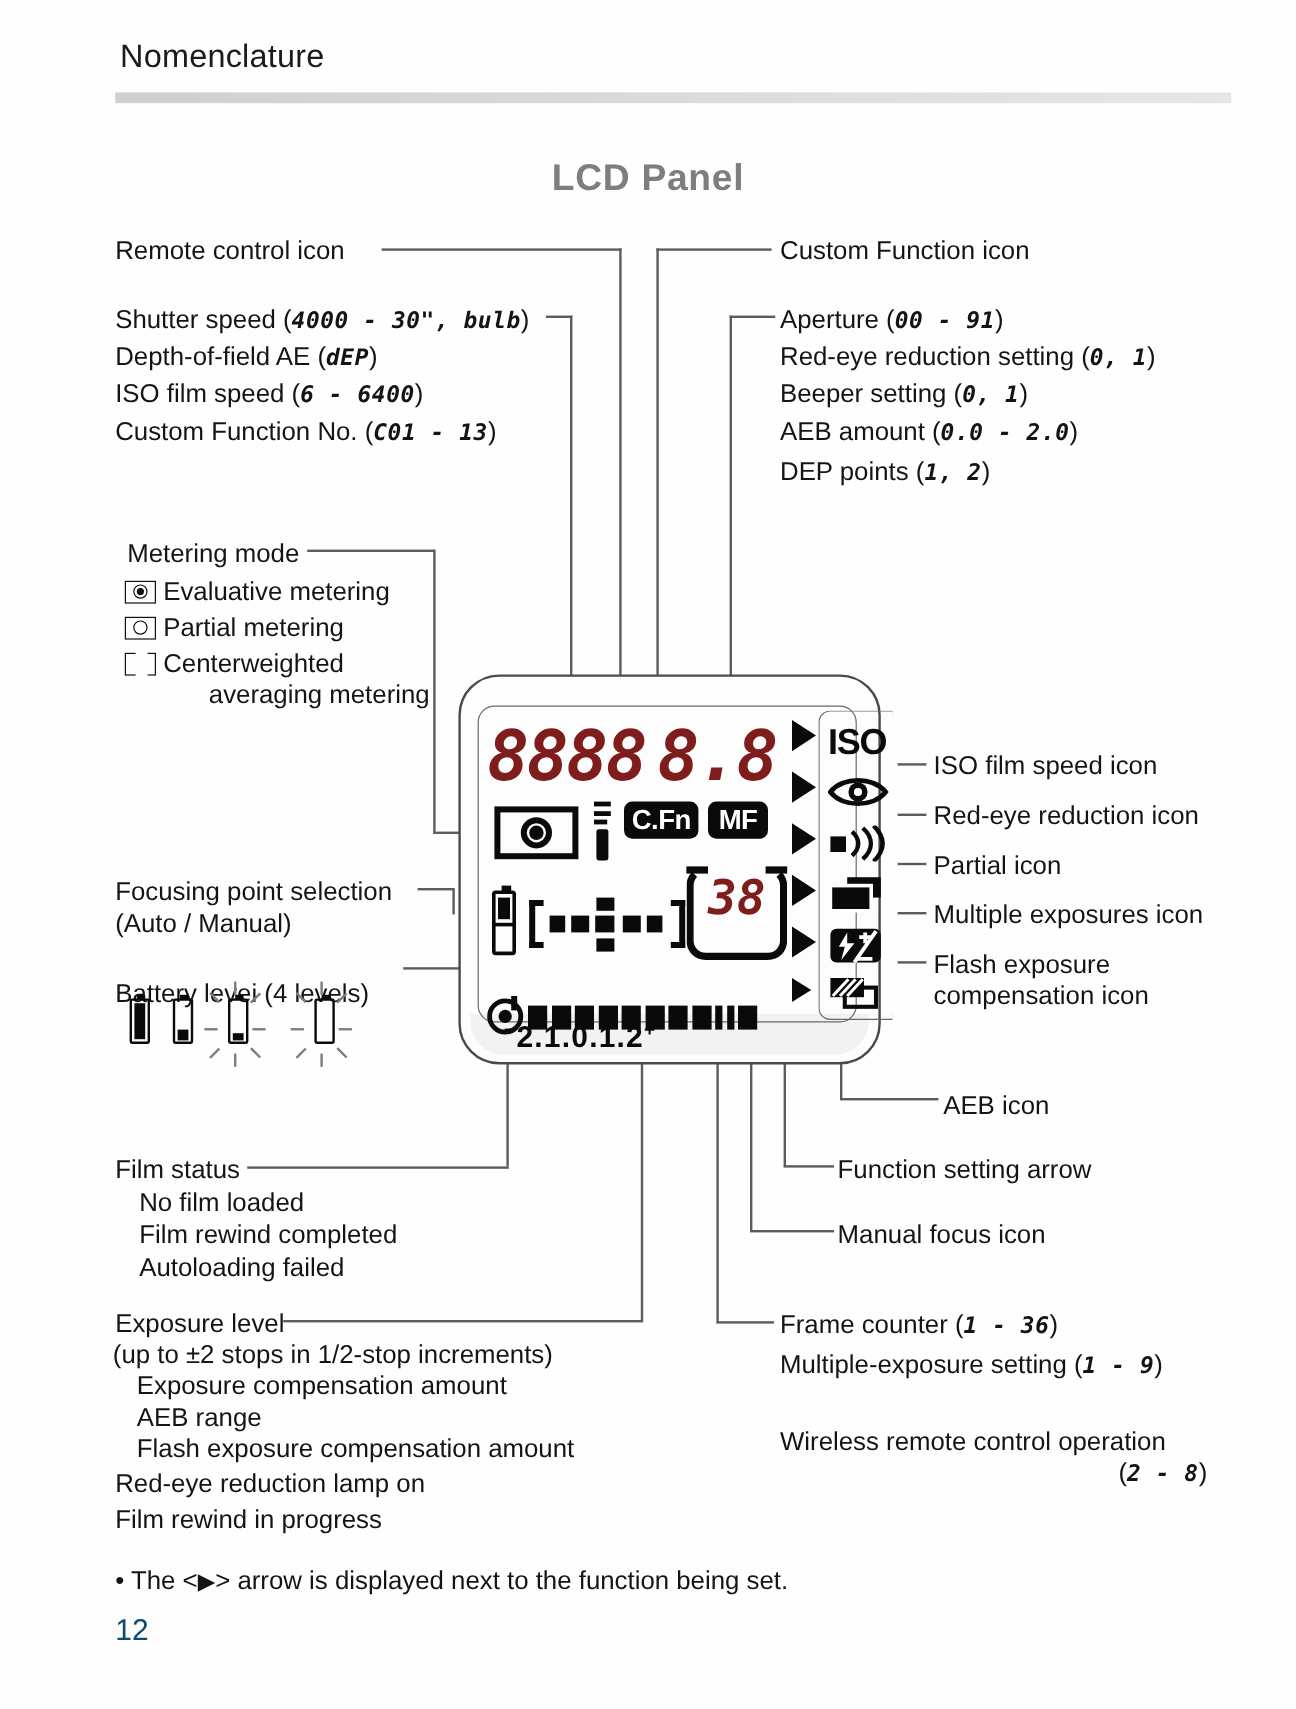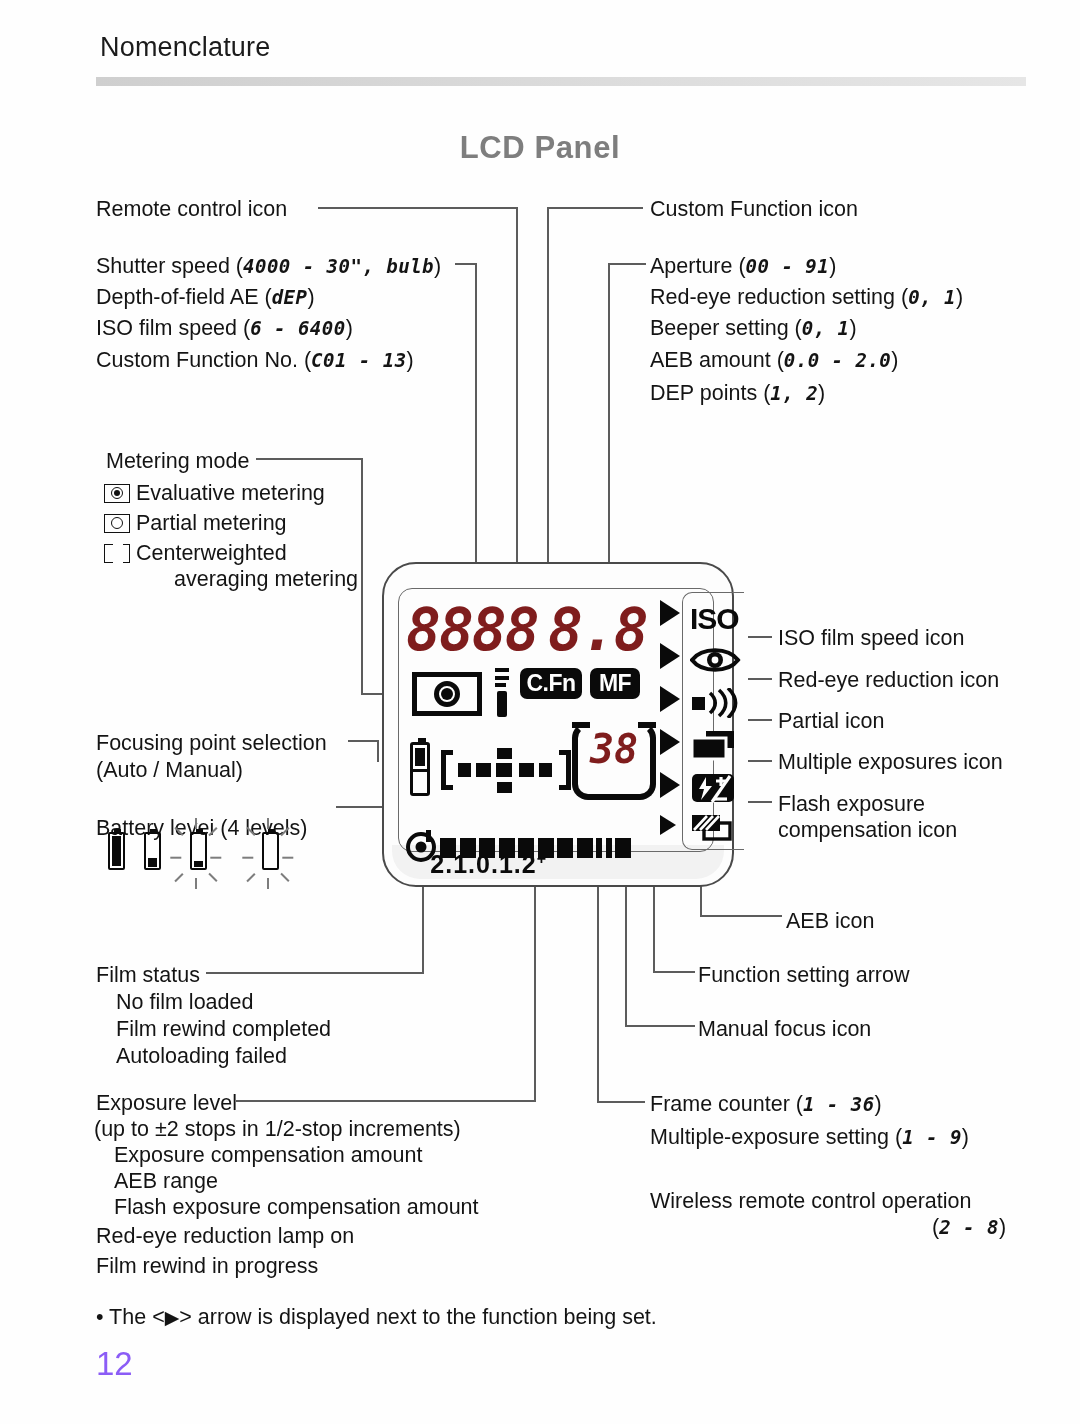--- a/index.html
+++ b/index.html
@@ -189,21 +189,21 @@
 
   
   #batrow { position: absolute; left: 108px; top: 832px; }
   .sbat { position: absolute; width: 17px; height: 38px; border: 2.6px solid #0a0a0a; border-radius: 2px; }
   .sbat:before { content:""; position:absolute; left:4px; top:-5px; width:7px; height:4px; background:#0a0a0a; }
   .sbat .f { position:absolute; left:1.5px; background:#0a0a0a; width:9px; }
   .blink i {
     position: absolute; background: #7d7d7d; width: 1.6px; height: 11px;
   }
   
-  #pageno { position: absolute; left: 96px; top: 1345px; font-size: 33px; color: #8b5cf6; }
+  #pageno { position: absolute; left: 96px; top: 1345px; font-size: 25px; color: #0c4a6e; }
   #footnote { position: absolute; left: 96px; top: 1305px; font-size: 21.5px; }
   .arrowglyph { font-size: 19px; }
 </style>
 </head>
 <body>
 
 <div id="page">
 
   <div class="chapter-title">Nomenclature</div>
   <div class="header-rule"></div>

